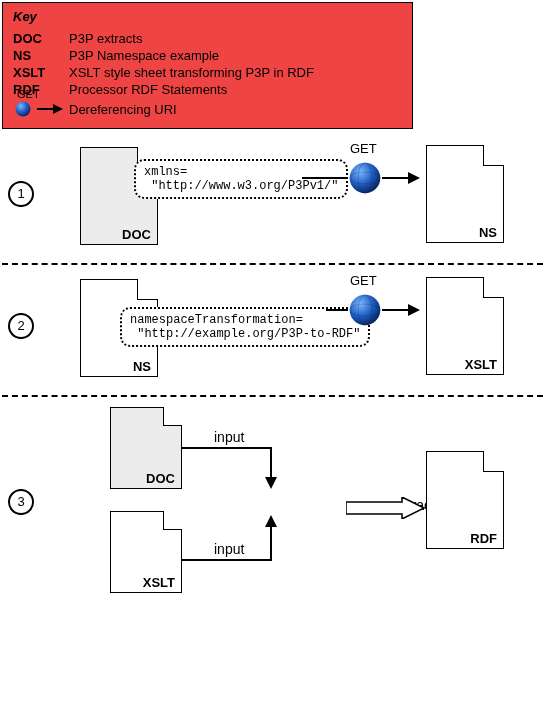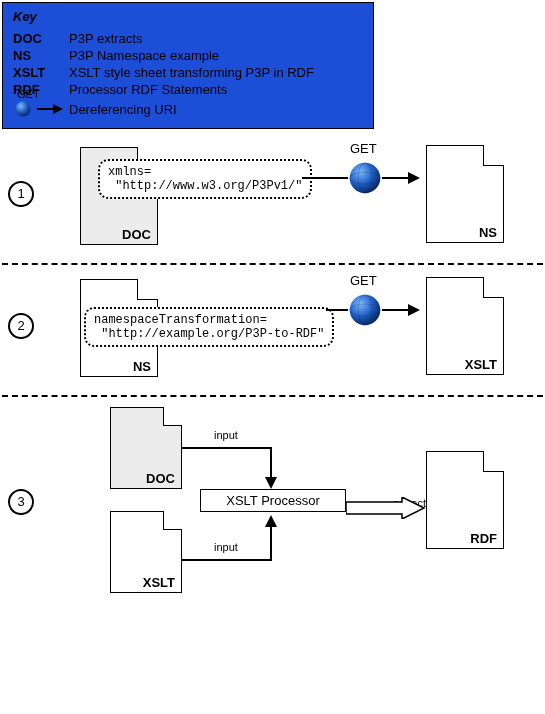--- a/index.html
+++ b/index.html
@@ -4,24 +4,24 @@
 <style>
   body {
     font-family: Verdana, Arial, sans-serif;
     font-size: 13px;
     margin: 0;
     padding: 2px;
     width: 541px;
     background: #fff;
   }
   .key-box {
-    background: #1d4ed8;
+    background: #ef4444;
     border: 1px solid #000;
     padding: 6px 10px 8px 10px;
-    width: 372px;
+    width: 411px;
     box-sizing: border-box;
   }
   .key-title {
     font-style: italic;
     font-weight: bold;
     margin-bottom: 6px;
   }
   .key-table { border-collapse: collapse; }
   .key-table td { padding: 1px 0; vertical-align: middle; }
   .key-table td:first-child { font-weight: bold; width: 56px; }
@@ -78,20 +78,21 @@
   .snippet {
     position: absolute;
     background: #fff;
     border: 2px dotted #000;
     border-radius: 10px;
     padding: 4px 8px;
     font-family: "Courier New", monospace;
     font-size: 12px;
     line-height: 14px;
     white-space: pre;
+    margin-left: 36px;
   }
   .globe {
     position: absolute;
     width: 34px; height: 34px;
   }
   .get-label {
     position: absolute;
     font-size: 13px;
   }
   .connector {
@@ -123,21 +124,21 @@
     position: absolute;
     border: 1.5px solid #000;
     padding: 3px 8px;
     background: #fff;
     font-size: 13px;
     text-align: center;
   }
   .hollow-arrow {
     position: absolute;
   }
-  .txt { position: absolute; font-size: 11px; }
+  .txt { position: absolute; font-size: 14px; }
   .sec3 { height: 200px; }
   .file.small { width: 70px; height: 80px; }
   .file.small .corner { width: 18px; height: 18px; }
   .file.small .flap { border-top-width: 18px; border-left-width: 18px; }
 </style>
 </head>
 <body>
 
 <div class="key-box">
   <div class="key-title">Key</div>
@@ -257,21 +258,20 @@
   <div class="file grey small" style="left:108px; top:6px;">
     <div class="corner"></div>
       <div class="flap"></div>
     <div class="label">DOC</div>
   </div>
   <div class="txt" style="left:212px; top:28px;">input</div>
   <div class="connector" style="left:180px; top:46px; width:90px; height:2px;"></div>
   <div class="connector" style="left:268px; top:46px; width:2px; height:32px;"></div>
   <div class="arrowhead-d" style="left:263px; top:76px;"></div>
 
-  <div class="box" style="left:198px; top:88px; width:128px;">XSLT Processor</div>
 
   <div class="file small" style="left:108px; top:110px;">
     <div class="corner"></div>
       <div class="flap"></div>
     <div class="label">XSLT</div>
   </div>
   <div class="txt" style="left:212px; top:140px;">input</div>
   <div class="connector" style="left:180px; top:158px; width:90px; height:2px;"></div>
   <div class="connector" style="left:268px; top:124px; width:2px; height:36px;"></div>
   <div class="arrowhead-u" style="left:263px; top:114px;"></div>

